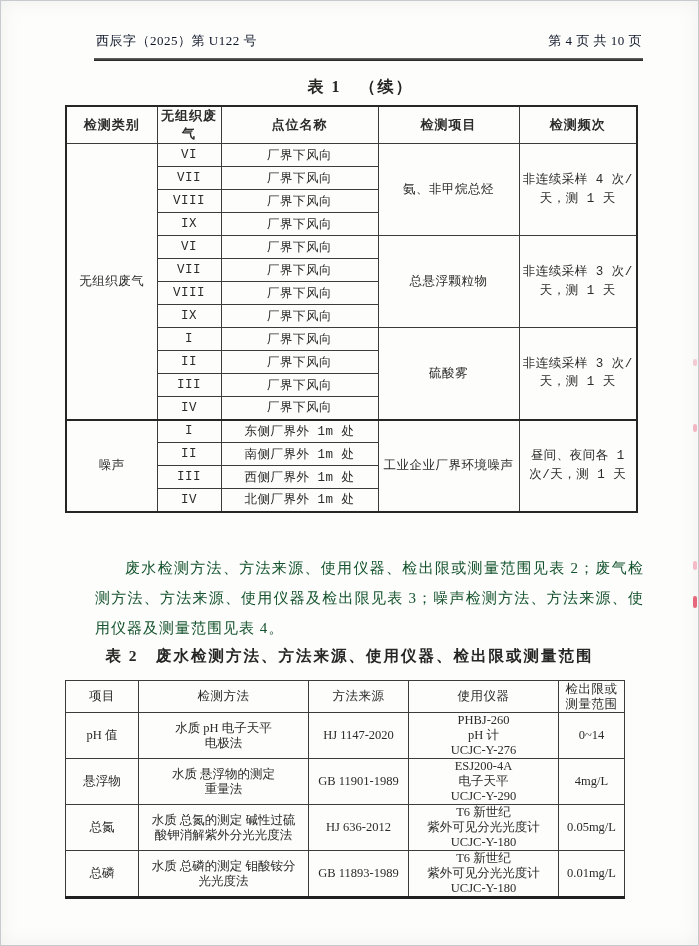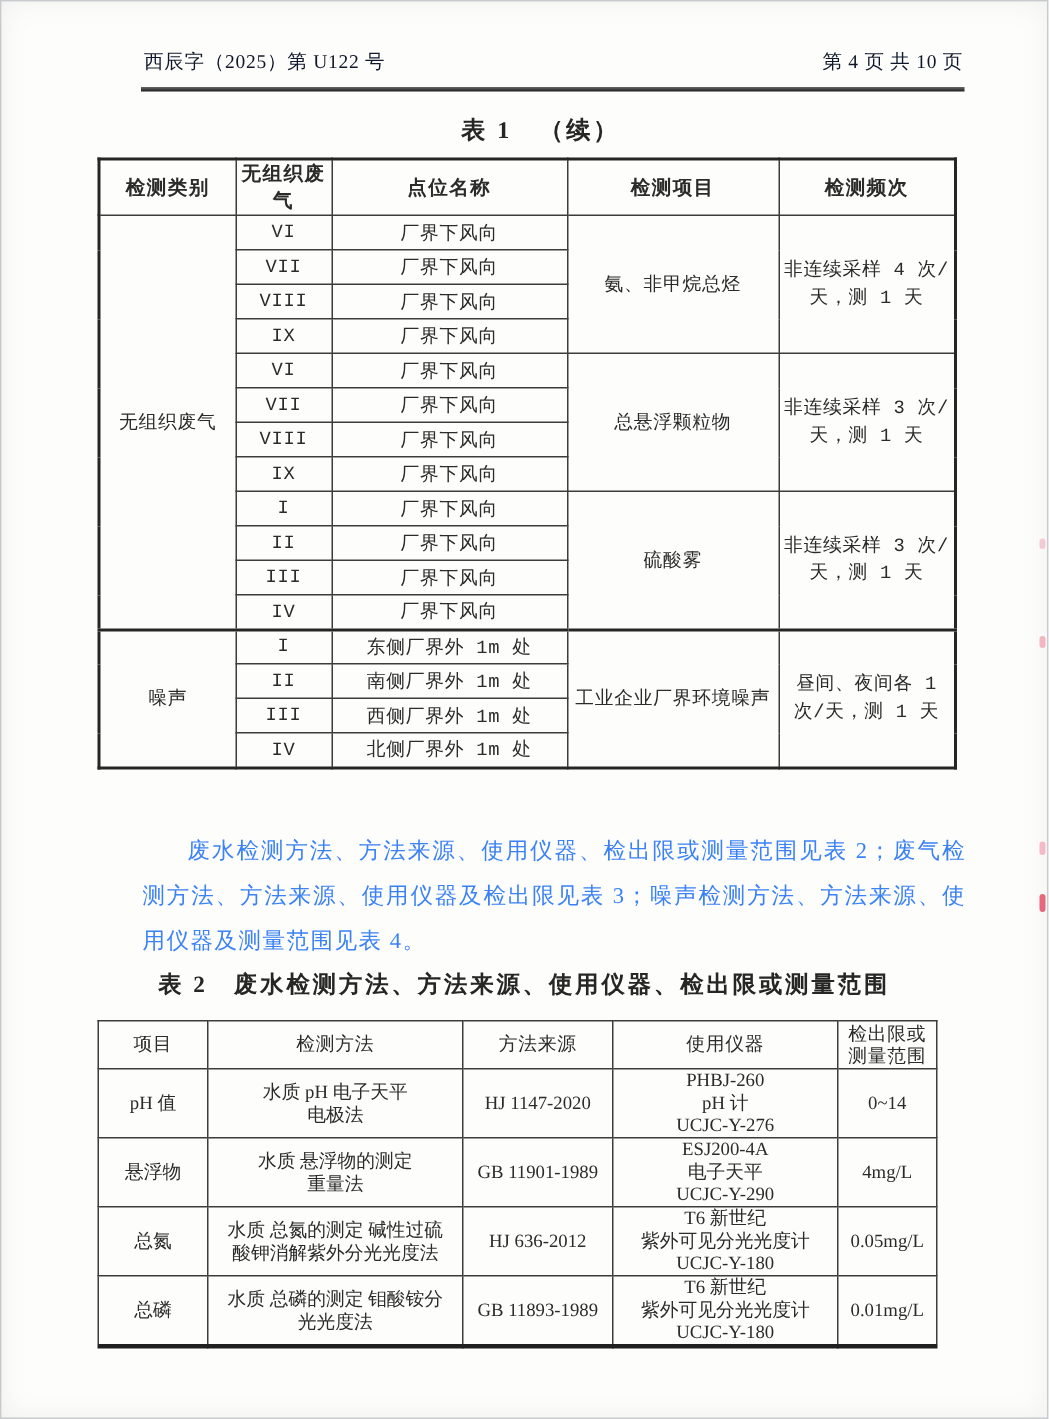--- a/index.html
+++ b/index.html
@@ -12,21 +12,21 @@
   
   .header-row { position:absolute; left:95px; top:31px; width:546px;
     display:flex; justify-content:space-between; font-size:13px; letter-spacing:0.5px; color:#0f172a; }
   .header-rule { position:absolute; left:93px; top:57px; width:549px; height:3px;
     background:linear-gradient(#6a6a6a,#1d1d1d); }
   
   .t1-caption { position:absolute; top:76px; left:0; width:100%; text-align:center;
     font-size:16px; font-weight:bold; letter-spacing:2px;padding-left:11px; }
   .sec-heading { position:absolute; left:96px; top:525px; font-size:16px; font-weight:bold; letter-spacing:1.5px; }
   .para { position:absolute; left:94px; top:552px; width:549px; margin:0;
-    font-size:15px; line-height:30px; text-align:justify; text-indent:2em; letter-spacing:1px; color:#3b82f6; }
+    font-size:15px; line-height:30px; text-align:justify; text-indent:2em; letter-spacing:1px; color:#14532d; }
   .t2-caption { position:absolute; top:645px; left:0; width:100%; text-align:center;
     font-size:15.5px; font-weight:bold; letter-spacing:2px; }
   
   table { border-collapse:collapse; table-layout:fixed; }
   th, td { border:1px solid #3c3c3c; text-align:center; vertical-align:middle;
     font-weight:normal; padding:0 2px; box-sizing:border-box; color:#2b2b2b; }
   .t1 { position:absolute; left:64px; top:104px; width:571px; border:2px solid #262626; }
   .t1 th { height:33px; font-size:13px; letter-spacing:1px;font-weight:bold; }
   .t1 td { height:23px; font-size:12.5px; letter-spacing:0.5px;font-family:Liberation Mono, monospace; }
   .t1 tr.noise-start td { border-top:2px solid #262626; }

